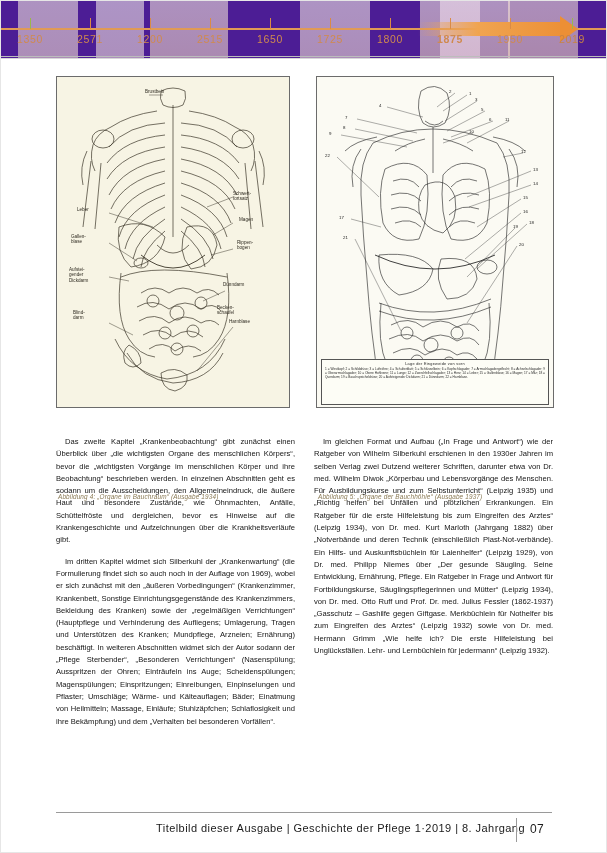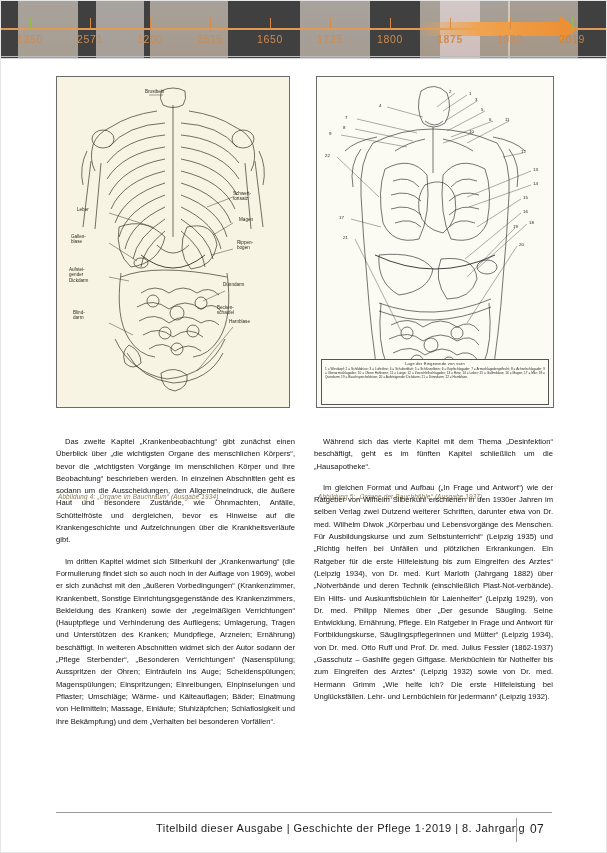--- a/index.html
+++ b/index.html
@@ -15,21 +15,21 @@
     overflow: hidden;
     color: #1a1a1a;
   }
 
   
   .timeline-band {
     position: absolute;
     left: 0; top: 0;
     width: 607px;
     height: 58px;
-    background: #404040;
+    background: #4c1d95;
   }
   .timeline-washes { position:absolute; inset:0; overflow:hidden; }
   .wash {
     position: absolute;
     top: 0;
     height: 58px;
     opacity: .55;
   }
   .w1 { left: 18px;  width: 60px;  background: linear-gradient(180deg,#fdf3e6,#fbe9d3); }
   .w2 { left: 150px; width: 78px;  background: linear-gradient(180deg,#fdf0e2,#f8e2c8); }
@@ -487,21 +487,20 @@
   <div class="fig-caption" id="cap-left">Abbildung 4: „Organe im Bauchraum“ (Ausgabe 1934)</div>
   <div class="fig-caption" id="cap-right">Abbildung 5: „Organe der Bauchhöhle“ (Ausgabe 1937)</div>
 </div>
 
 <div class="cols">
   <div class="col" id="col-left">
       <p>Das zweite Kapitel „Krankenbeobachtung“ gibt zunächst einen Überblick über „die wichtigsten Organe des menschlichen Körpers“, bevor die „wichtigsten Vorgänge im menschlichen Körper und ihre Beobachtung“ beschrieben werden. In einzelnen Abschnitten geht es sodann um die Ausscheidungen, den Allgemeineindruck, die äußere Haut und besondere Zustände, wie Ohnmachten, Anfälle, Schüttelfröste und dergleichen, bevor es Hinweise auf die Krankengeschichte und Aufzeichnungen über die Krankheitsverläufe gibt.</p>
       <p>Im dritten Kapitel widmet sich Silberkuhl der „Krankenwartung“ (die Formulierung findet sich so auch noch in der Auflage von 1969), wobei er sich zunächst mit den „äußeren Vorbedingungen“ (Krankenzimmer, Krankenbett, Sonstige Einrichtungsgegenstände des Krankenzimmers, Bekleidung des Kranken) sowie der „regelmäßigen Verrichtungen“ (Hauptpflege und Verhinderung des Aufliegens; Umlagerung, Tragen und Unterstützen des Kranken; Mundpflege, Arzneien; Ernährung) beschäftigt. In weiteren Abschnitten widmet sich der Autor sodann der „Pflege Sterbender“, „Besonderen Verrichtungen“ (Nasenspülung; Ausspritzen der Ohren; Einträufeln ins Auge; Scheidenspülungen; Magenspülungen; Einspritzungen; Einreibungen, Einpinselungen und Pflaster; Umschläge; Wärme- und Kälteauflagen; Bäder; Einatmung von Heilmitteln; Massage, Einläufe; Stuhlzäpfchen; Schlaflosigkeit und ihre Bekämpfung) und dem „Verhalten bei besonderen Vorfällen“.</p>
     </div>
   <div class="col" id="col-right">
-      <p>Während sich das vierte Kapitel mit dem Thema „Desinfektion“ beschäftigt, geht es im fünften Kapitel schließlich um die „Hausapotheke“.</p>
       <p>Im gleichen Format und Aufbau („In Frage und Antwort“) wie der Ratgeber von Wilhelm Silberkuhl erschienen in den 1930er Jahren im selben Verlag zwei Dutzend weiterer Schriften, darunter etwa von Dr. med. Wilhelm Diwok „Körperbau und Lebensvorgänge des Menschen. Für Ausbildungskurse und zum Selbstunterricht“ (Leipzig 1935) und „Richtig helfen bei Unfällen und plötzlichen Erkrankungen. Ein Ratgeber für die erste Hilfeleistung bis zum Eingreifen des Arztes“ (Leipzig 1934), von Dr. med. Kurt Marloth (Jahrgang 1882) über „Notverbände und deren Technik (einschließlich Plast-Not-verbände). Ein Hilfs- und Auskunftsbüchlein für Laienhelfer“ (Leipzig 1929), von Dr. med. Philipp Niemes über „Der gesunde Säugling. Seine Entwicklung, Ernährung, Pflege. Ein Ratgeber in Frage und Antwort für Fortbildungskurse, Säuglingspflegerinnen und Mütter“ (Leipzig 1934), von Dr. med. Otto Ruff und Prof. Dr. med. Julius Fessler (1862-1937) „Gasschutz – Gashilfe gegen Giftgase. Merkbüchlein für Nothelfer bis zum Eingreifen des Arztes“ (Leipzig 1932) sowie von Dr. med. Hermann Grimm „Wie helfe ich? Die erste Hilfeleistung bei Unglücksfällen. Lehr- und Lernbüchlein für jedermann“ (Leipzig 1932).</p>
     </div>
 </div>
 
 <div class="footer-rule"></div>
 <div class="footer">
   <div class="footer-text">Titelbild dieser Ausgabe | Geschichte der Pflege 1·2019 | 8. Jahrgang</div>
   <div class="footer-sep"></div>
   <div class="footer-page">07</div>
 </div>

